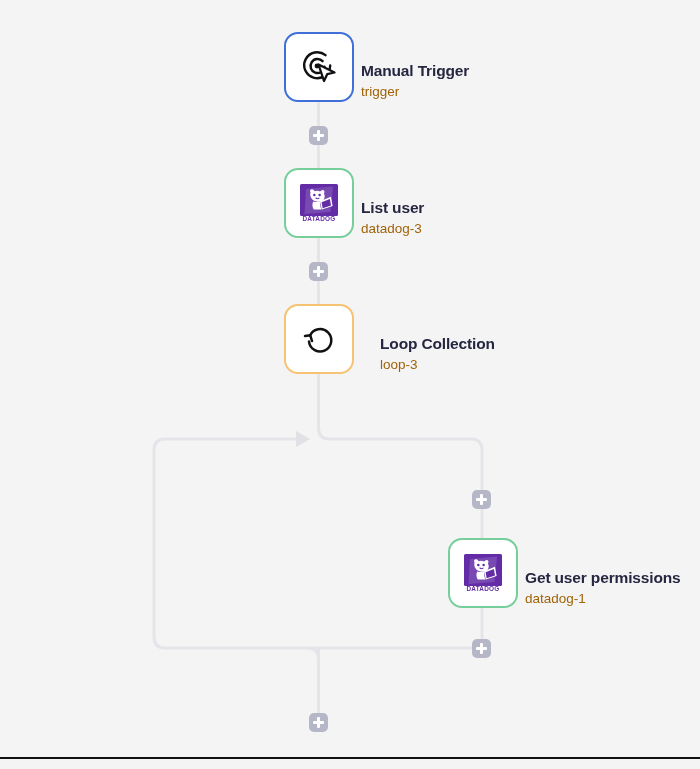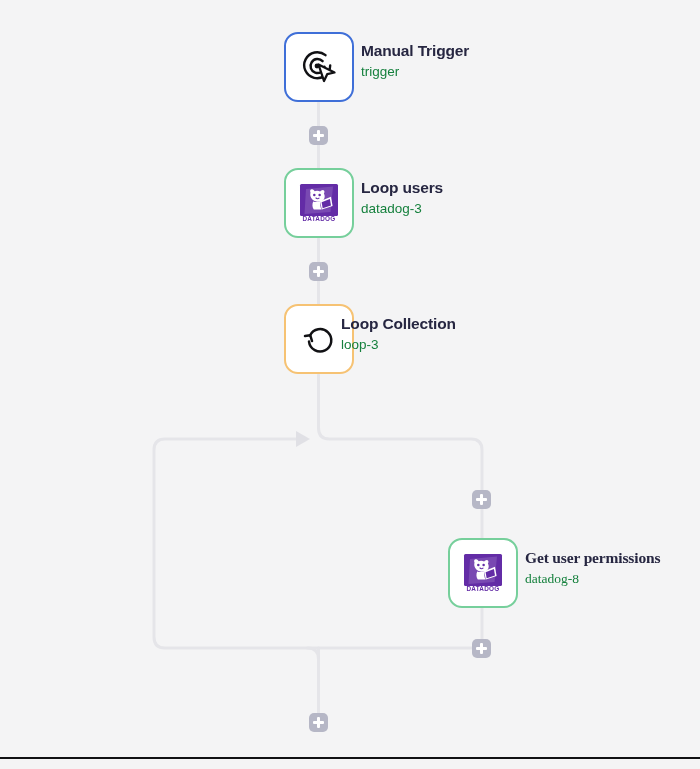--- a/index.html
+++ b/index.html
@@ -59,25 +59,26 @@
   .node-label {
     position: absolute;
     white-space: nowrap;
   }
   .node-title {
     font-size: 15.5px;
     font-weight: bold;
     color: #262641;
     line-height: 19px;
     letter-spacing: -0.15px;
+    margin-top: 20px;
   }
   .node-subtitle {
     font-size: 13.5px;
     font-weight: normal;
-    color: #15803d;
+    color: #a16207;
     line-height: 18px;
     margin-top: 3px;
   }
 
   
   .plus-btn {
     position: absolute;
     width: 19px;
     height: 19px;
     box-sizing: border-box;
@@ -187,38 +188,38 @@
         <path d="M 16.2 20.5 C 15.0 23.0 15.2 26.5 16.8 28.5 L 24.5 28.5
                  C 23.2 25.6 22.8 22.6 23.4 20.4 C 21.2 21.3 18.4 21.3 16.2 20.5 Z" fill="#ffffff"></path>
 
         <path d="M 23.0 20.2 L 34.0 15.8 L 35.6 25.0 L 24.8 28.6 Z" fill="#ffffff"></path>
         <path d="M 24.6 21.3 L 32.9 18.0 L 34.0 24.4 L 25.7 27.2 Z" fill="#632ca6"></path>
         <text x="22" y="40.2" font-family="'Liberation Sans', sans-serif" font-size="6.4" font-weight="bold" letter-spacing="0.25" fill="#632ca6" text-anchor="middle">DATADOG</text>
       </svg>
     </div>
   </div>
   <div class="node-label" style="left:361px; top:178px;">
-    <div class="node-title">Loop users</div>
+    <div class="node-title">List user</div>
     <div class="node-subtitle">datadog-3</div>
   </div>
 
   <div class="plus-btn" style="left:309px; top:262px;">
     <span class="bar-h"></span>
     <span class="bar-v"></span>
   </div>
 
   <div class="node orange" style="left:284px; top:304px;">
     <div class="node-icon">
       <svg width="42" height="42" viewBox="0 0 42 42">
         <path d="M 12.0 17.5 A 11.2 11.2 0 1 1 11.0 23.6" fill="none" stroke="#111114" stroke-width="2.5" stroke-linecap="round"></path>
         <path d="M 7.0 18.0 L 12.2 17.2 L 14.0 23.0" fill="none" stroke="#111114" stroke-width="2.5" stroke-linecap="round" stroke-linejoin="round"></path>
       </svg>
     </div>
   </div>
-  <div class="node-label" style="left:341px; top:314px;">
+  <div class="node-label" style="left:380px; top:314px;">
     <div class="node-title">Loop Collection</div>
     <div class="node-subtitle">loop-3</div>
   </div>
 
   <div class="plus-btn" style="left:472px; top:490px;">
     <span class="bar-h"></span>
     <span class="bar-v"></span>
   </div>
 
   <div class="node green" style="left:448px; top:538px;">
@@ -235,23 +236,23 @@
         <circle cx="22.6" cy="13.9" r="1.25" fill="#632ca6"></circle>
         <path d="M 19.0 17.0 C 19.9 17.9 21.2 17.9 22.0 17.1" fill="none" stroke="#632ca6" stroke-width="1.1" stroke-linecap="round"></path>
         <path d="M 16.2 20.5 C 15.0 23.0 15.2 26.5 16.8 28.5 L 24.5 28.5
                  C 23.2 25.6 22.8 22.6 23.4 20.4 C 21.2 21.3 18.4 21.3 16.2 20.5 Z" fill="#ffffff"></path>
         <path d="M 23.0 20.2 L 34.0 15.8 L 35.6 25.0 L 24.8 28.6 Z" fill="#ffffff"></path>
         <path d="M 24.6 21.3 L 32.9 18.0 L 34.0 24.4 L 25.7 27.2 Z" fill="#632ca6"></path>
         <text x="22" y="40.2" font-family="'Liberation Sans', sans-serif" font-size="6.4" font-weight="bold" letter-spacing="0.25" fill="#632ca6" text-anchor="middle">DATADOG</text>
       </svg>
     </div>
   </div>
-  <div class="node-label" style="left:525px; top:548px;font-family:Liberation Serif, serif;">
+  <div class="node-label" style="left:525px; top:548px;">
     <div class="node-title">Get user permissions</div>
-    <div class="node-subtitle">datadog-8</div>
+    <div class="node-subtitle">datadog-1</div>
   </div>
 
   <div class="plus-btn" style="left:472px; top:639px;">
     <span class="bar-h"></span>
     <span class="bar-v"></span>
   </div>
 
   <div class="plus-btn" style="left:309px; top:713px;">
     <span class="bar-h"></span>
     <span class="bar-v"></span>

